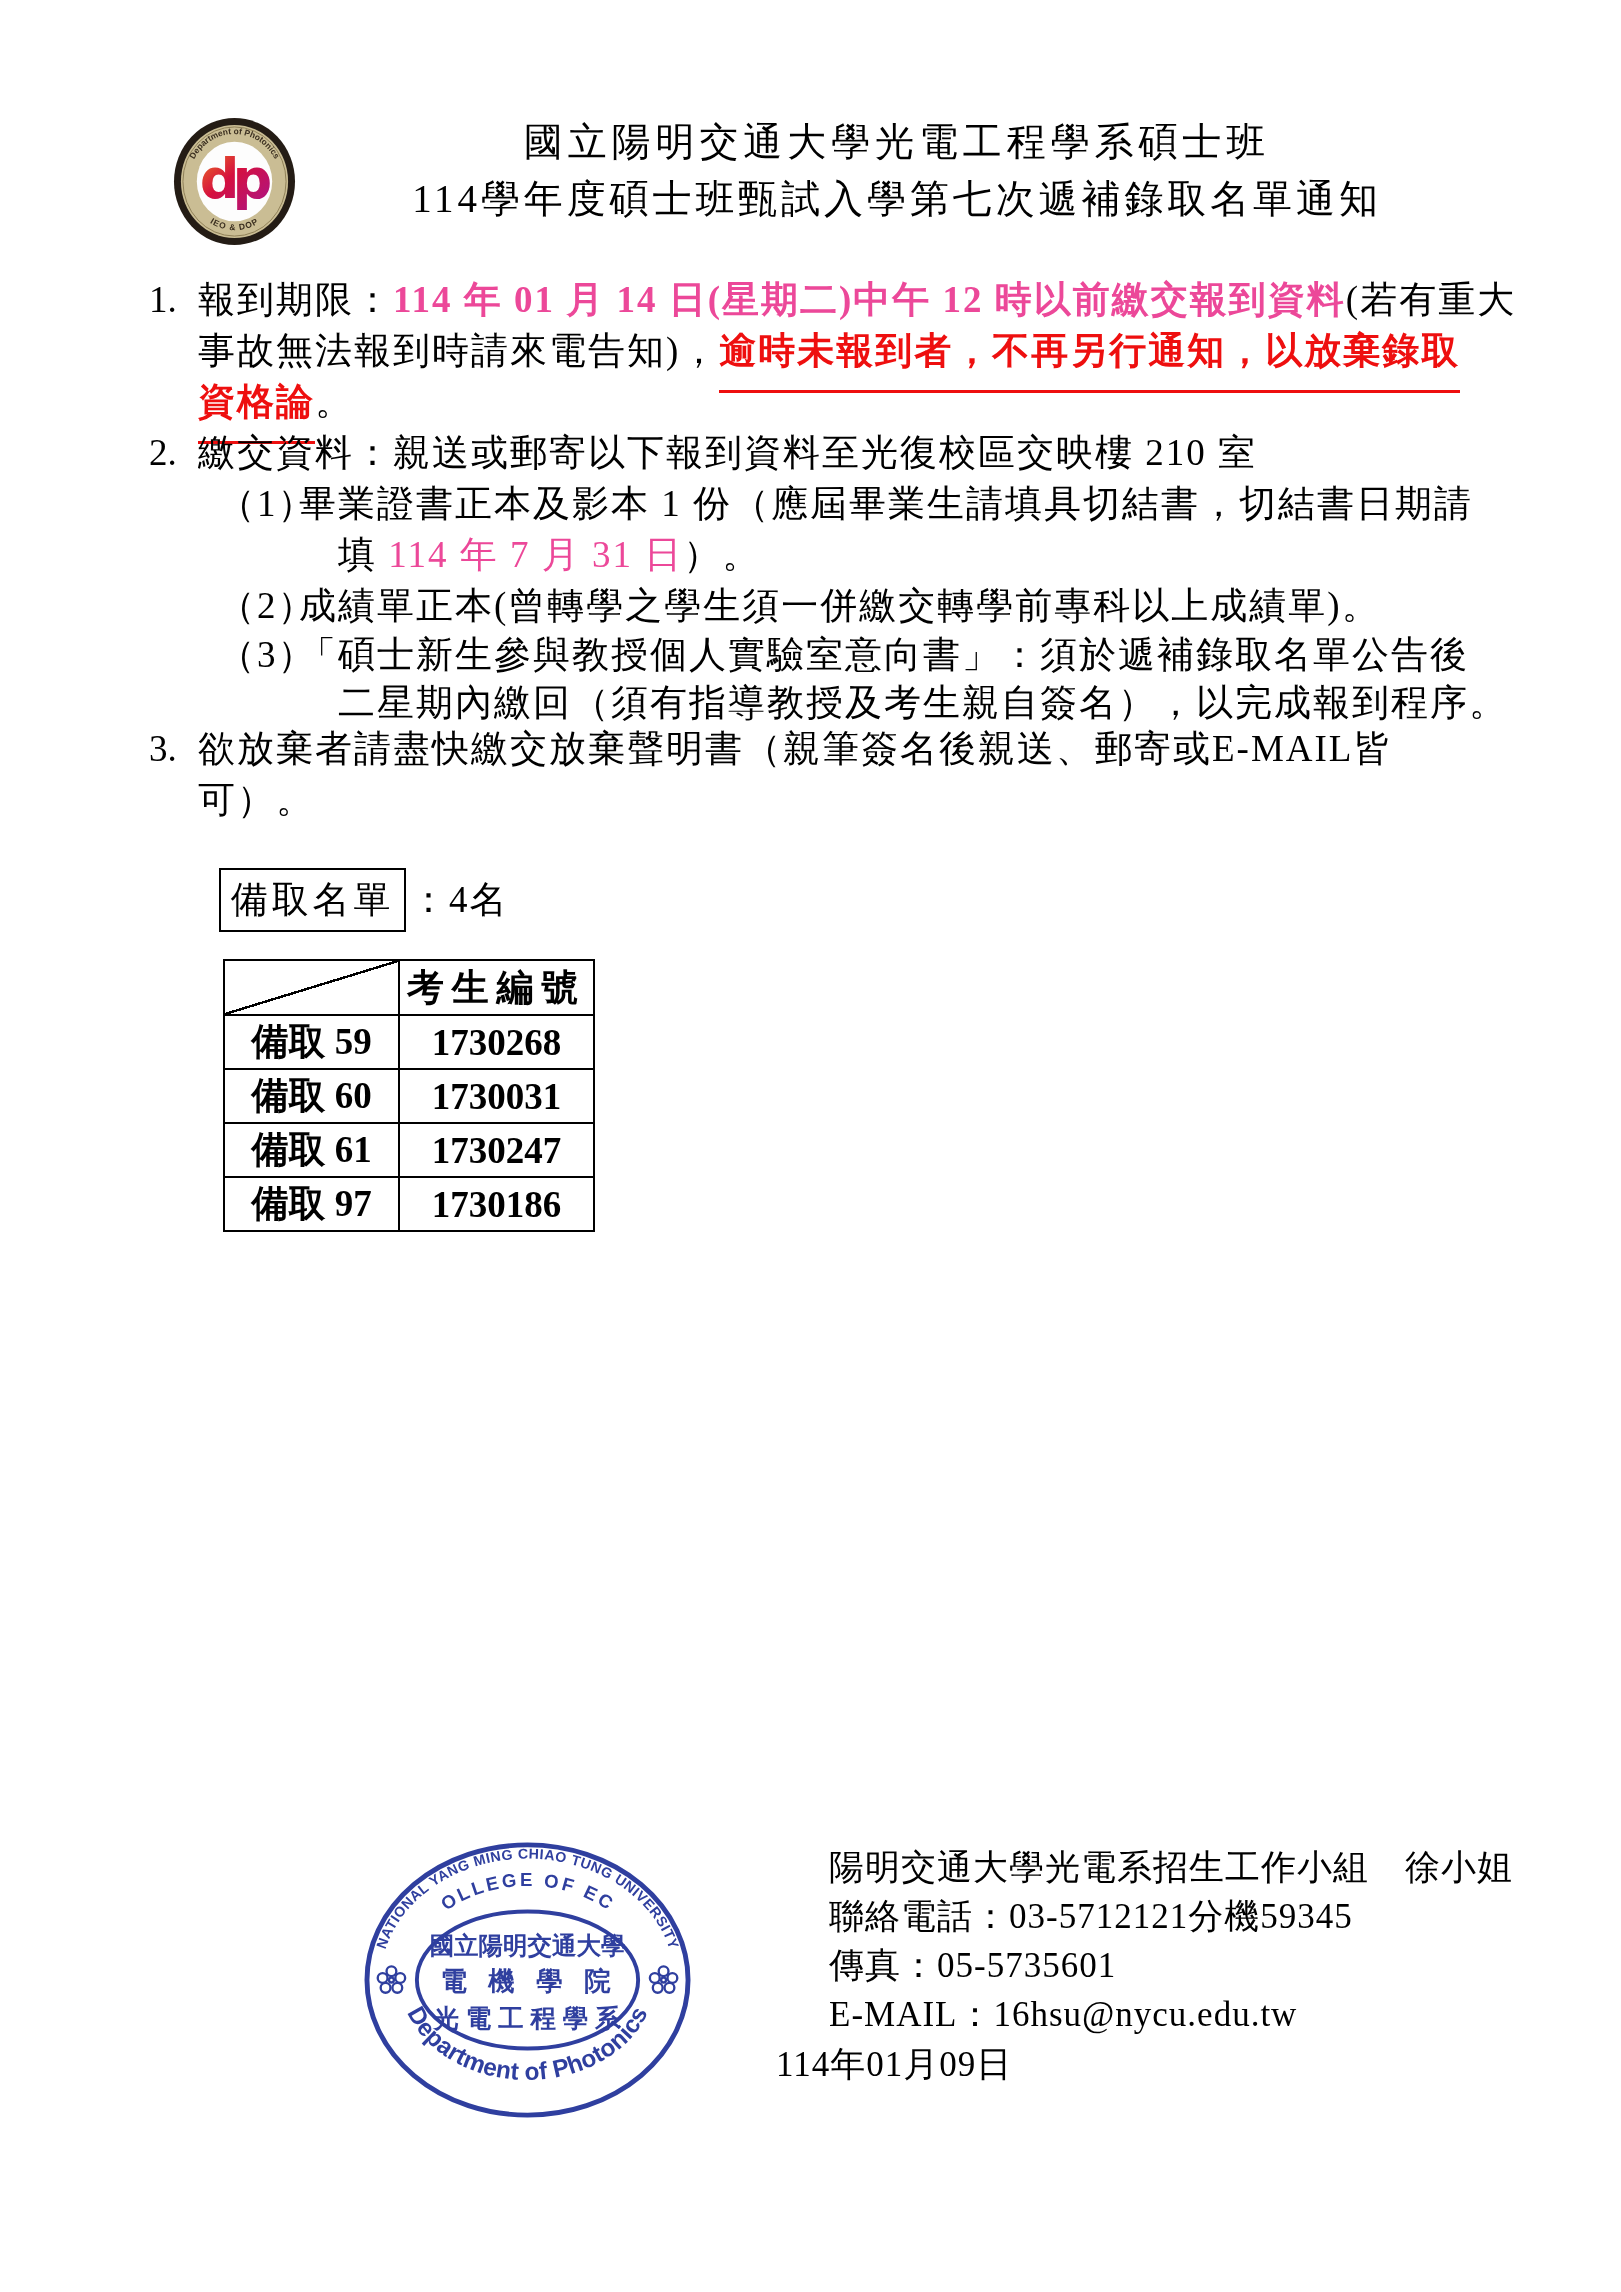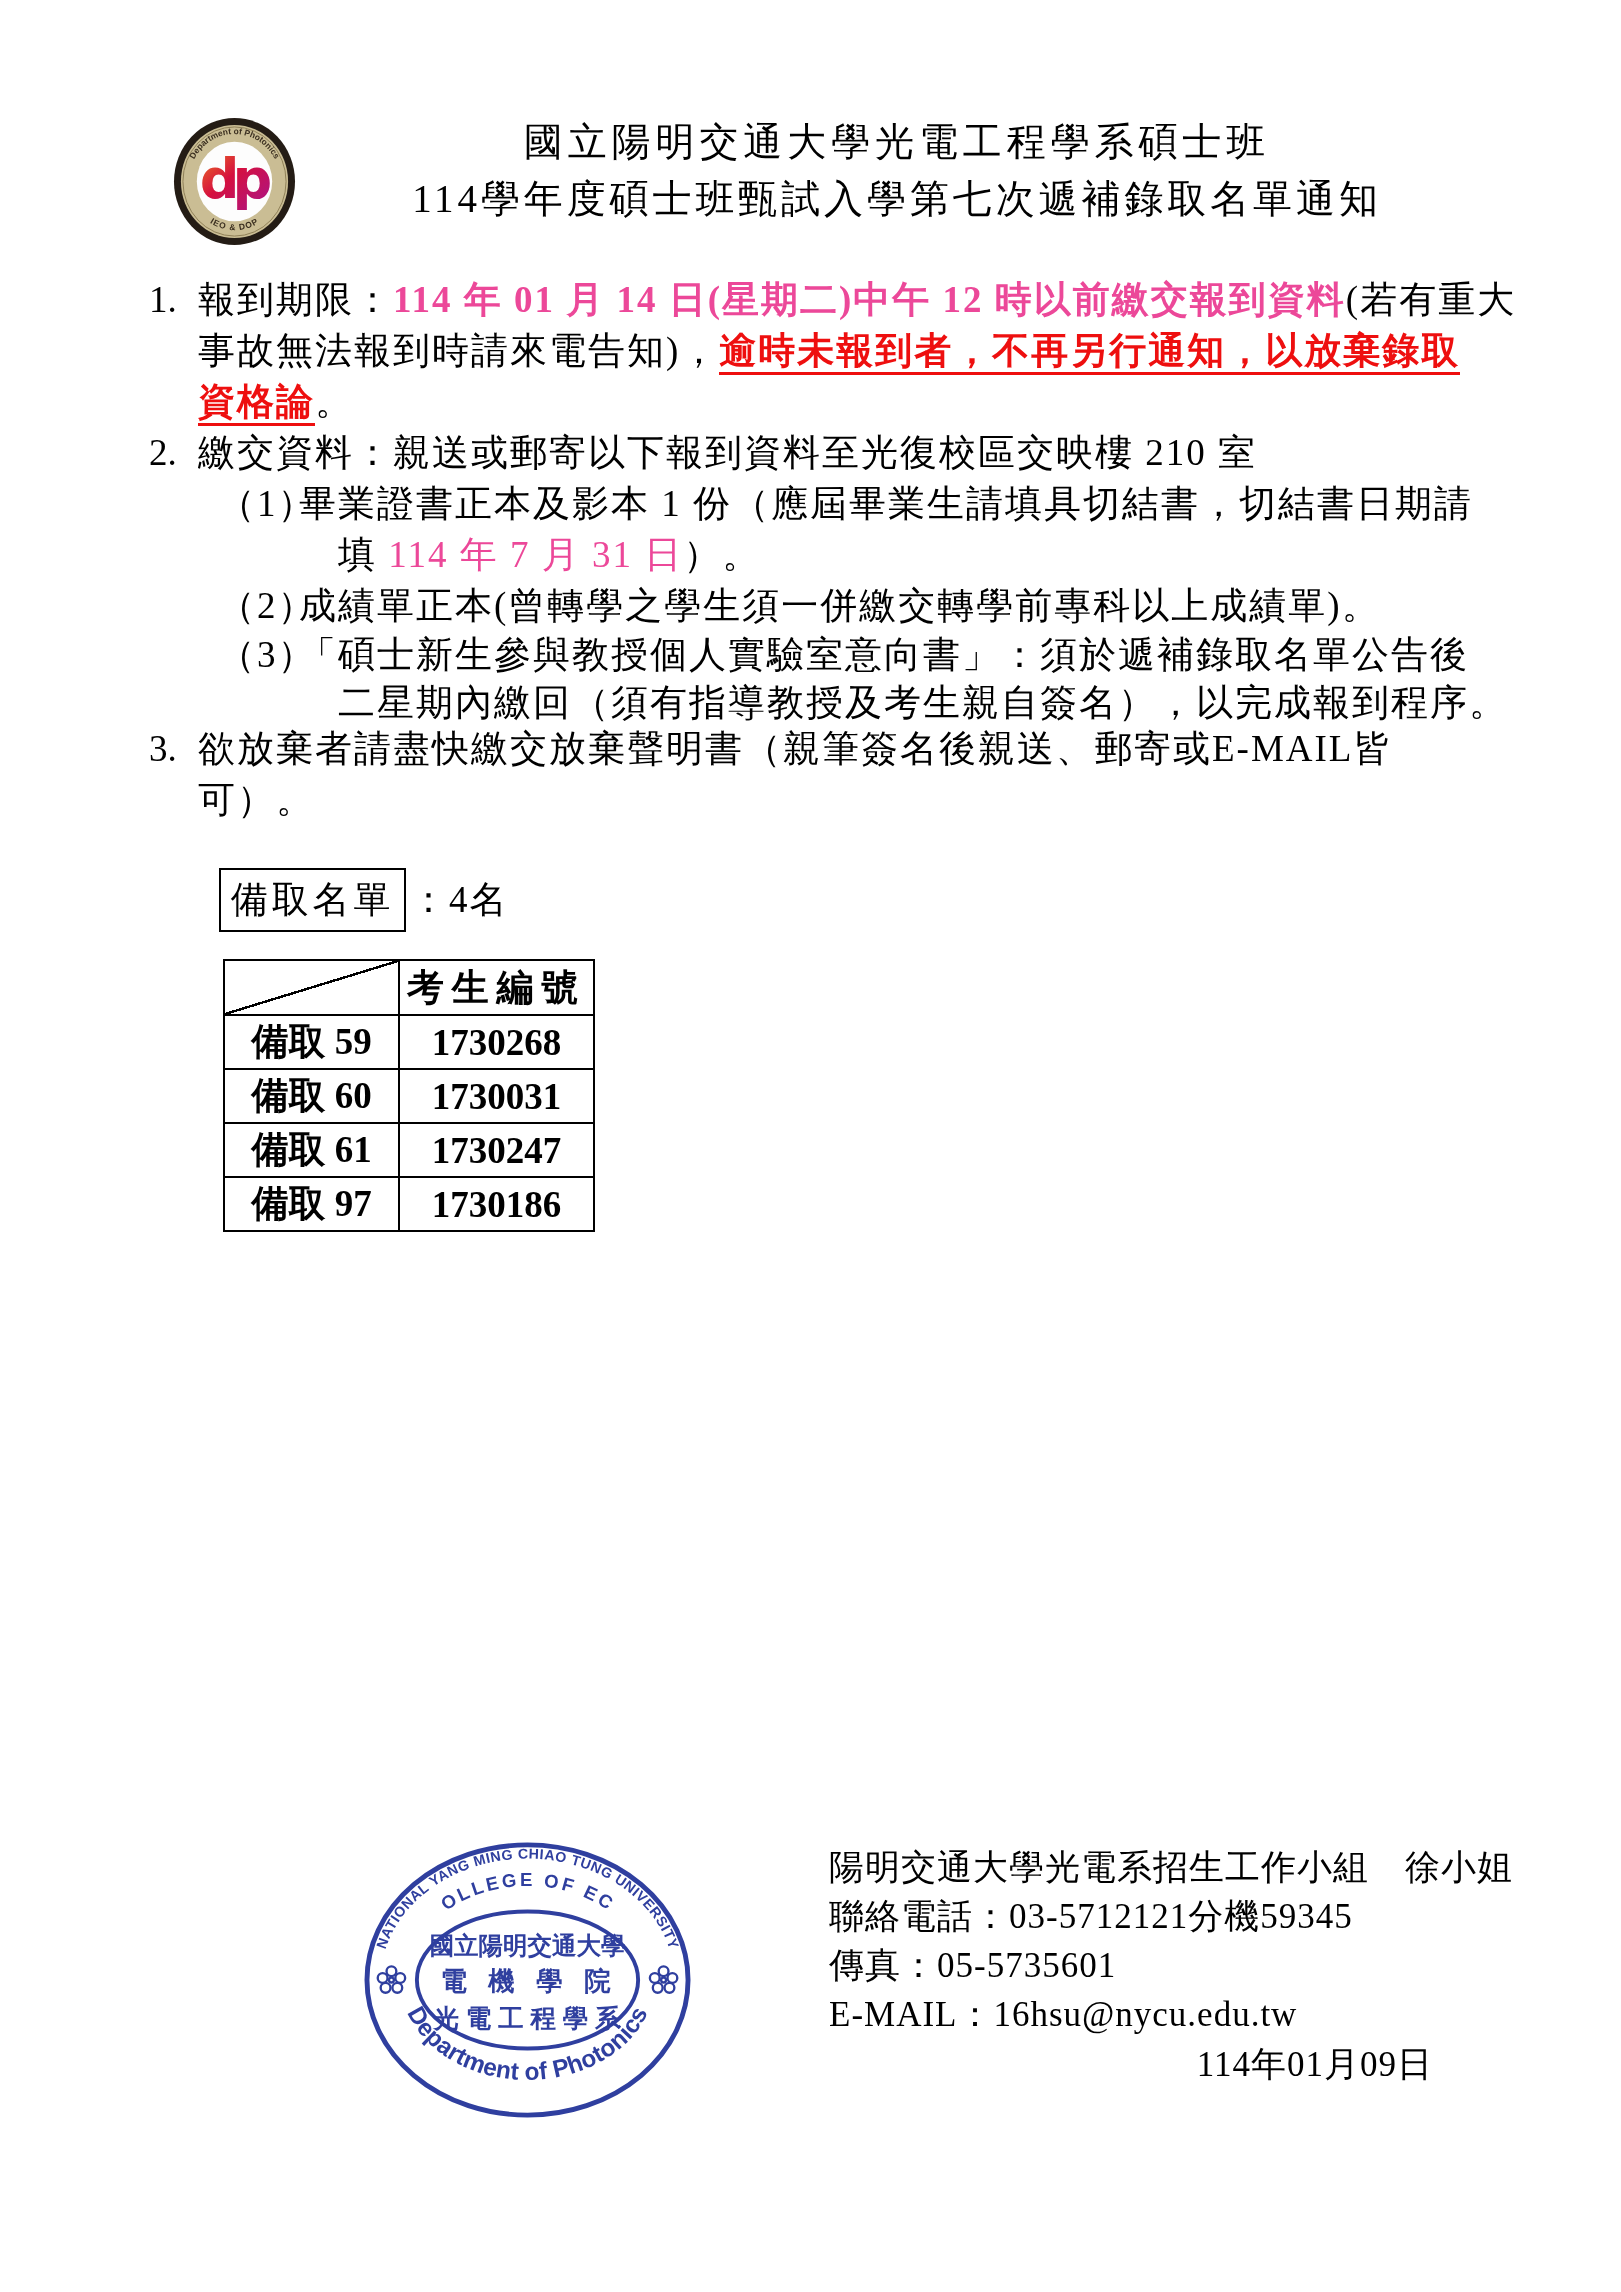--- a/index.html
+++ b/index.html
@@ -18,21 +18,21 @@
   .title-l2{font-size:39px;letter-spacing:3.9px;line-height:43px;margin-top:13.7px;font-weight:500;}
   
   .notice{position:absolute;left:0;top:0;width:1621px;font-size:37px;letter-spacing:2px;}
   .ln{position:absolute;left:0;width:1621px;line-height:45px;white-space:nowrap;}
   .ln .num{position:absolute;left:149px;letter-spacing:0;}
   .ln .marker{position:absolute;left:218px;}
   .t-main{padding-left:198px;}
   .t-sub{padding-left:299px;}
   .t-subcont{padding-left:338px;}
   .blue-b{color:#ec4899;font-weight:bold;}
-  .red-b-u{color:#ee0f0f;font-weight:bold;border-bottom:3.9px solid #ee0f0f;padding-bottom:1px;}
+  .red-b-u{color:#ee0f0f;font-weight:bold;border-bottom:3.9px solid #ee0f0f;padding-bottom:19px;}
   .red-plain{color:#ec4899;}
   
   .waitlist{position:absolute;left:219px;top:868px;display:flex;align-items:center;font-size:37px;}
   .waitlist-box{border:2.9px solid #000;padding:4.9px 9.8px;letter-spacing:3.9px;}
   .waitlist-suffix{margin-left:3.9px;letter-spacing:2px;}
   
   .roster{position:absolute;left:223px;top:959px;border-collapse:collapse;font-size:37px;}
   .roster td,.roster th{border:2.9px solid #000;text-align:center;font-weight:bold;}
   .roster .c1{width:171px;}
   .roster .c2{width:191px;}
@@ -41,21 +41,21 @@
   .diag{
     background:linear-gradient(to bottom right,
       transparent 48.8%, #000 48.8%, #000 51.2%, transparent 51.2%);
   }
   .hdr-id{letter-spacing:7.8px;}
   
   .stamp-wrap{position:absolute;left:363px;top:1841px;width:330px;height:279px;}
   
   .contact{position:absolute;left:809px;top:1843px;width:667px;font-size:35px;letter-spacing:1px;}
   .contact .cl{line-height:49px;white-space:nowrap;margin-left:20px;}
-  .date-footer{position:absolute;left:809px;top:2041px;width:624px;text-align:right;font-size:35px;letter-spacing:1px;white-space:nowrap;}
+  .date-footer{position:absolute;left:776px;top:2041px;width:624px;text-align:left;font-size:35px;letter-spacing:1px;white-space:nowrap;}
 </style>
 </head>
 <body>
 
 <div class="page">
 
   <div class="logo-wrap">
     <svg width="125" height="131" viewBox="0 0 126 132">
       <defs>
         <linearGradient id="dpGrad" x1="0" y1="0" x2="1" y2="1">

